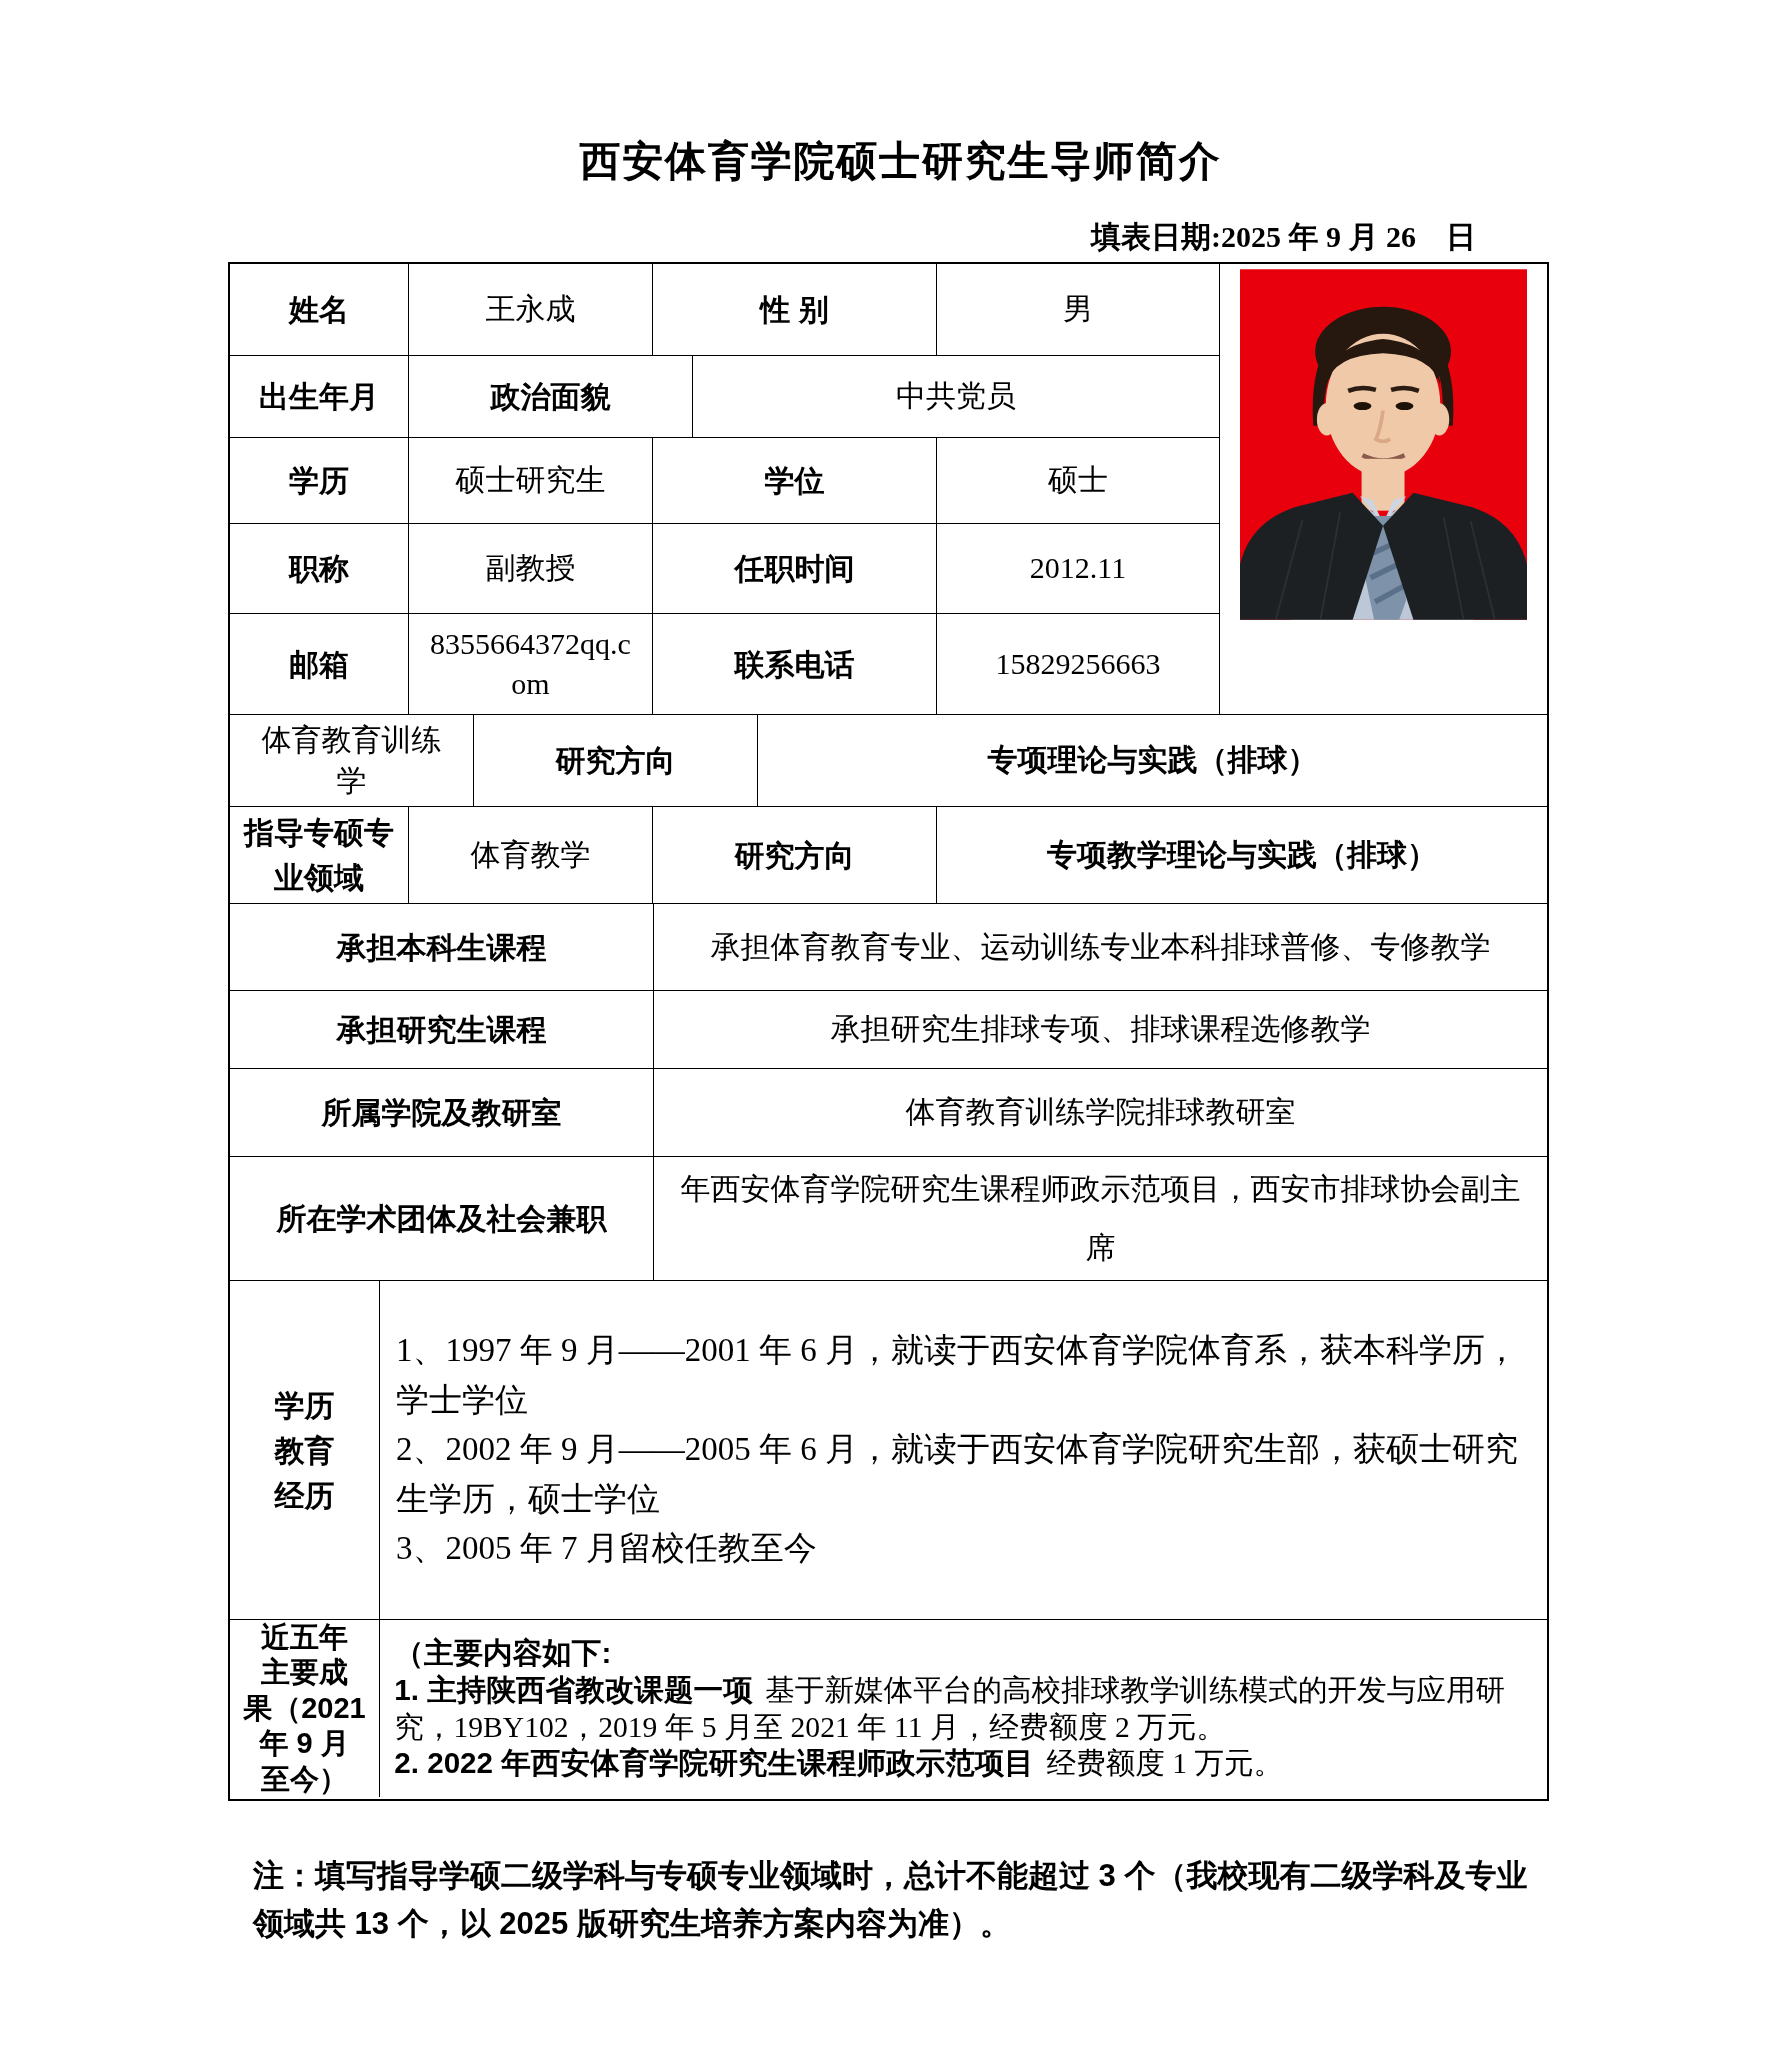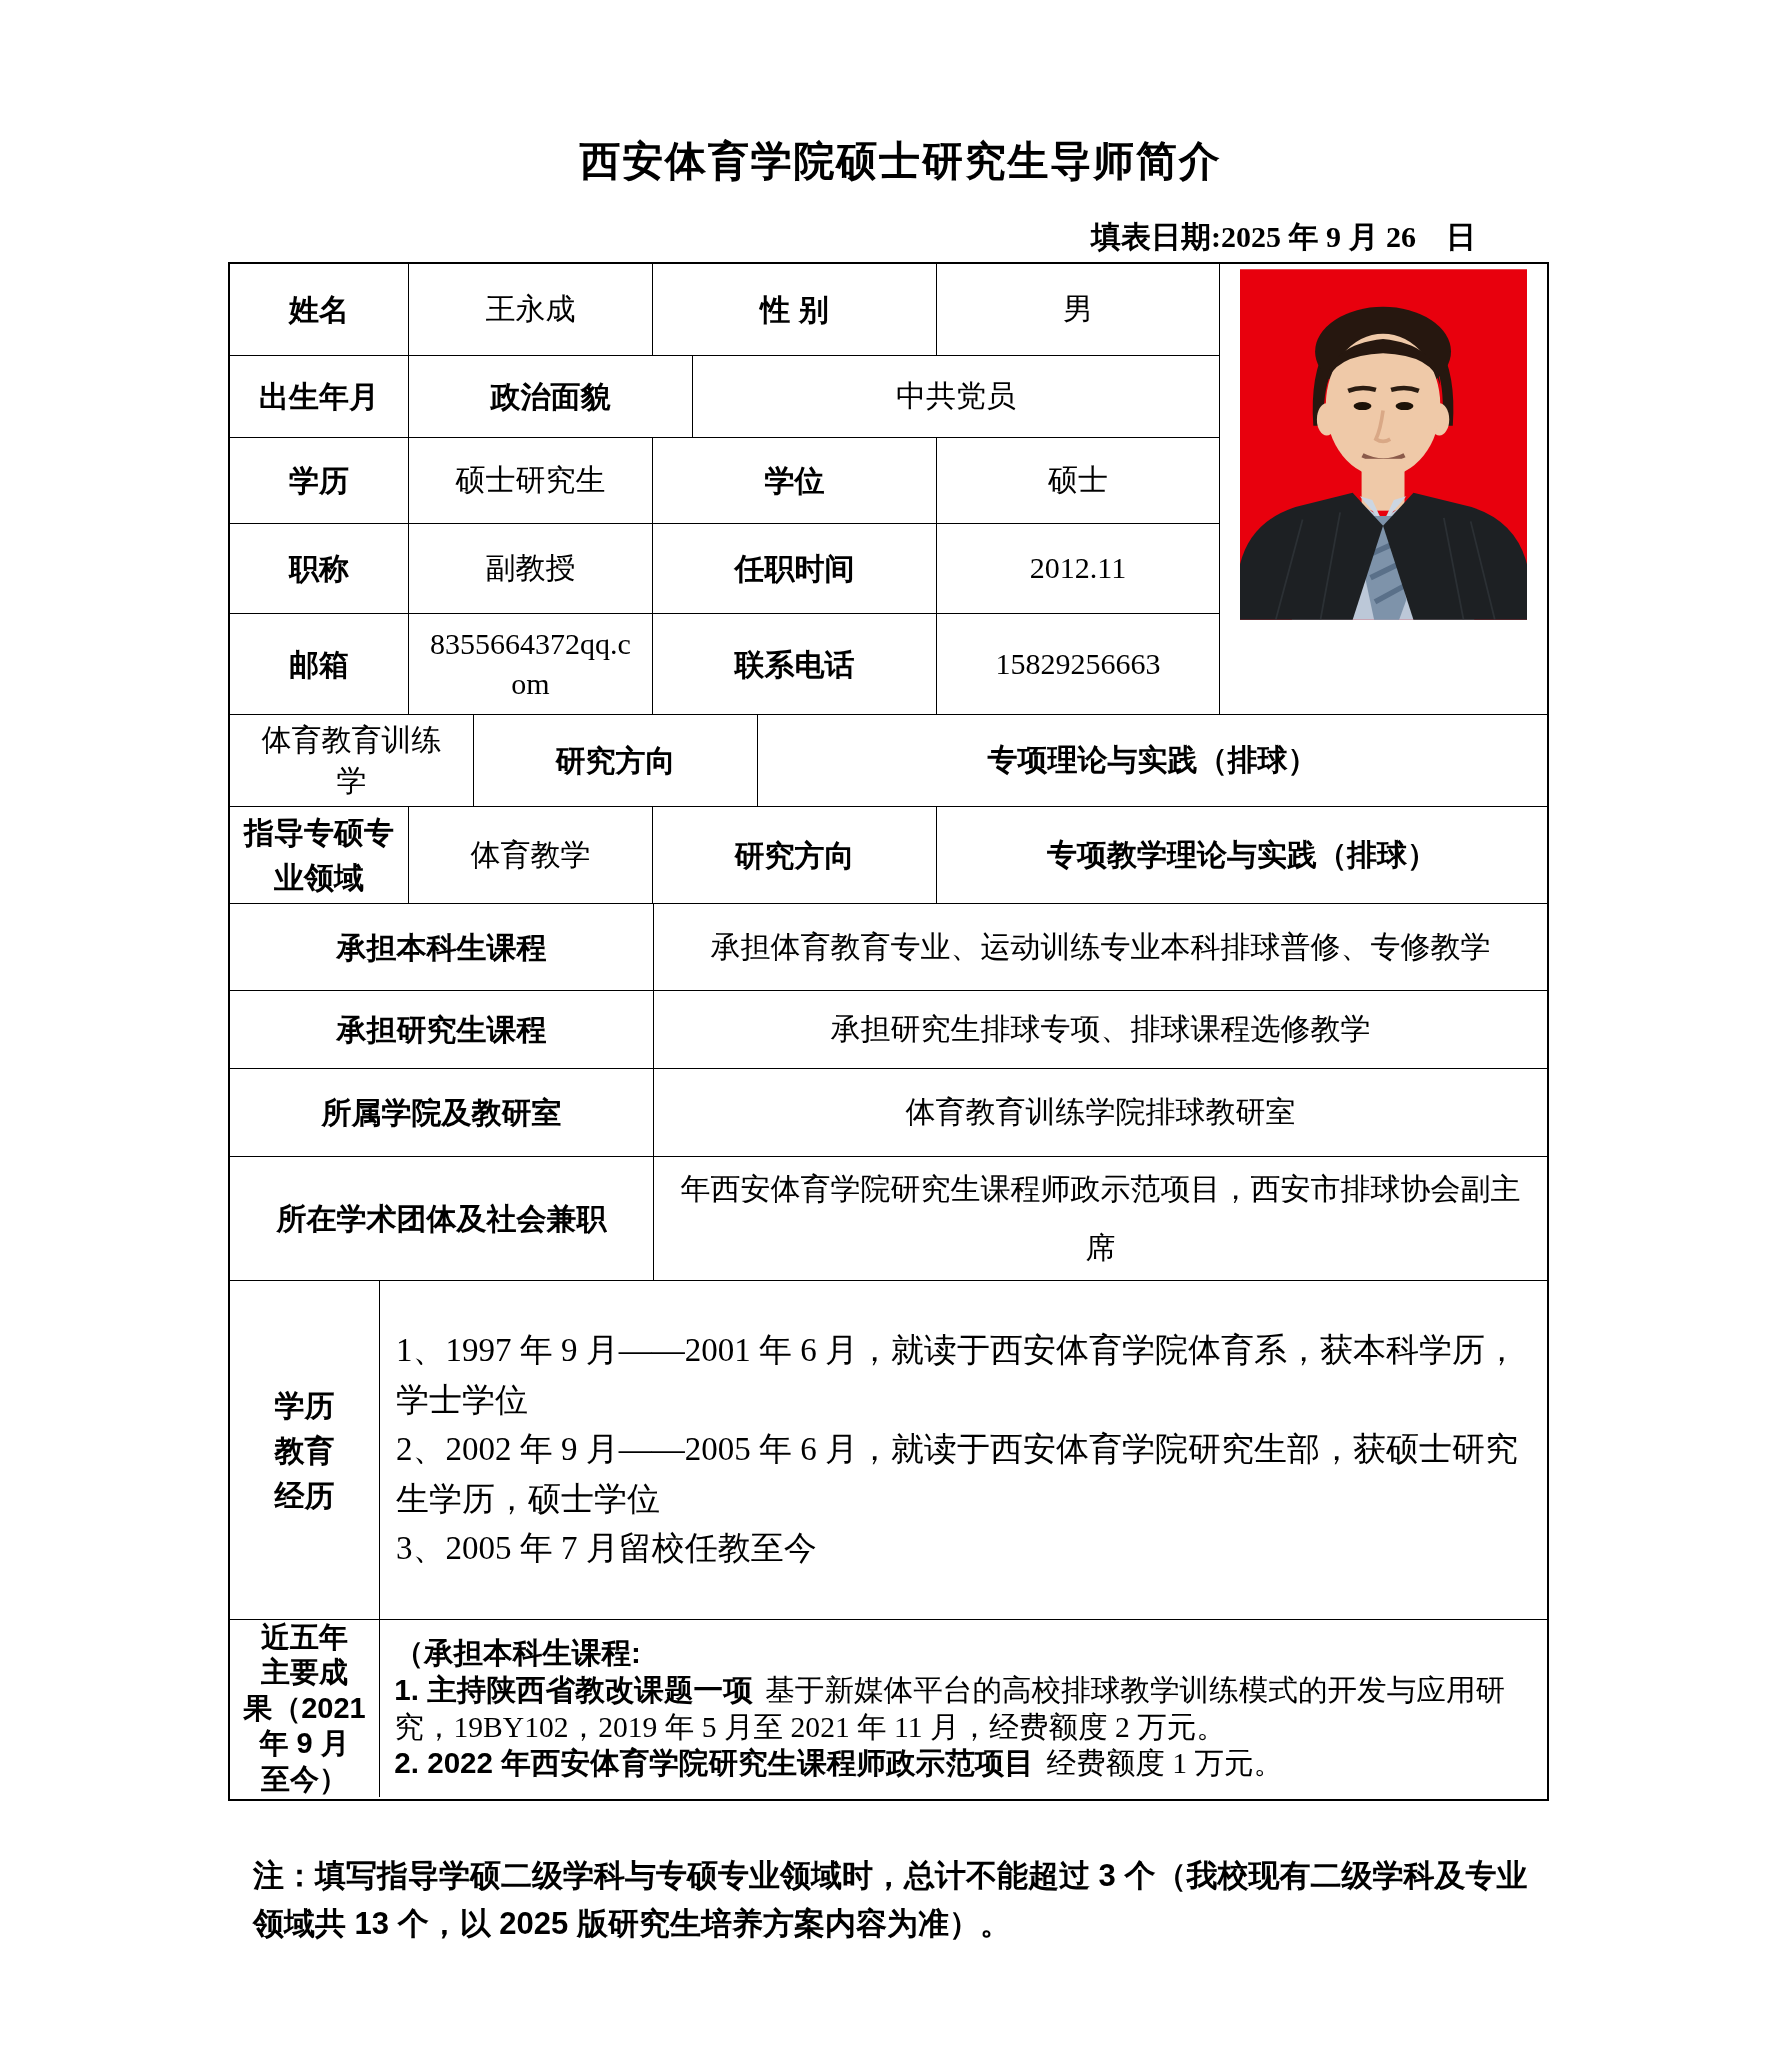--- a/index.html
+++ b/index.html
@@ -176,21 +176,21 @@
 
     <div class="row r13">
       <div class="cell br cnarrow lbl ach-label">
         <div>近五年</div>
         <div>主要成</div>
         <div>果（2021</div>
         <div>年 9 月</div>
         <div>至今）</div>
       </div>
       <div class="cell grow ach-content">
-        <div class="ach-intro">（承担本科生课程:</div>
+        <div class="ach-intro">（主要内容如下:</div>
         <div>
           <span class="ach-hl">1. 主持陕西省教改课题一项</span><span>基于新媒体平台的高校排球教学训练模式的开发与应用研究，19BY102，2019 年 5 月至 2021 年 11 月，经费额度 2 万元。</span>
         </div>
         <div>
           <span class="ach-hl">2. 2022 年西安体育学院研究生课程师政示范项目</span><span>经费额度 1 万元。</span>
         </div>
       </div>
     </div>
 
   </div>

